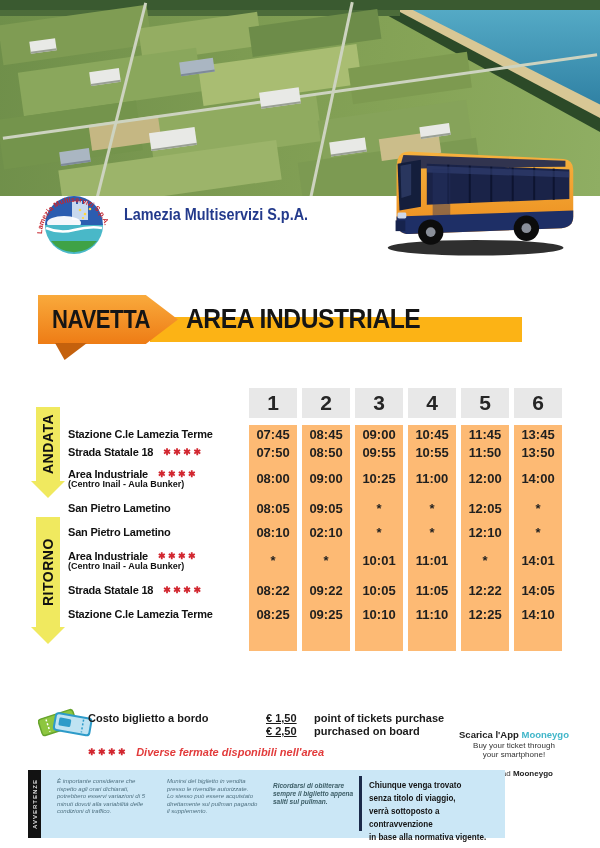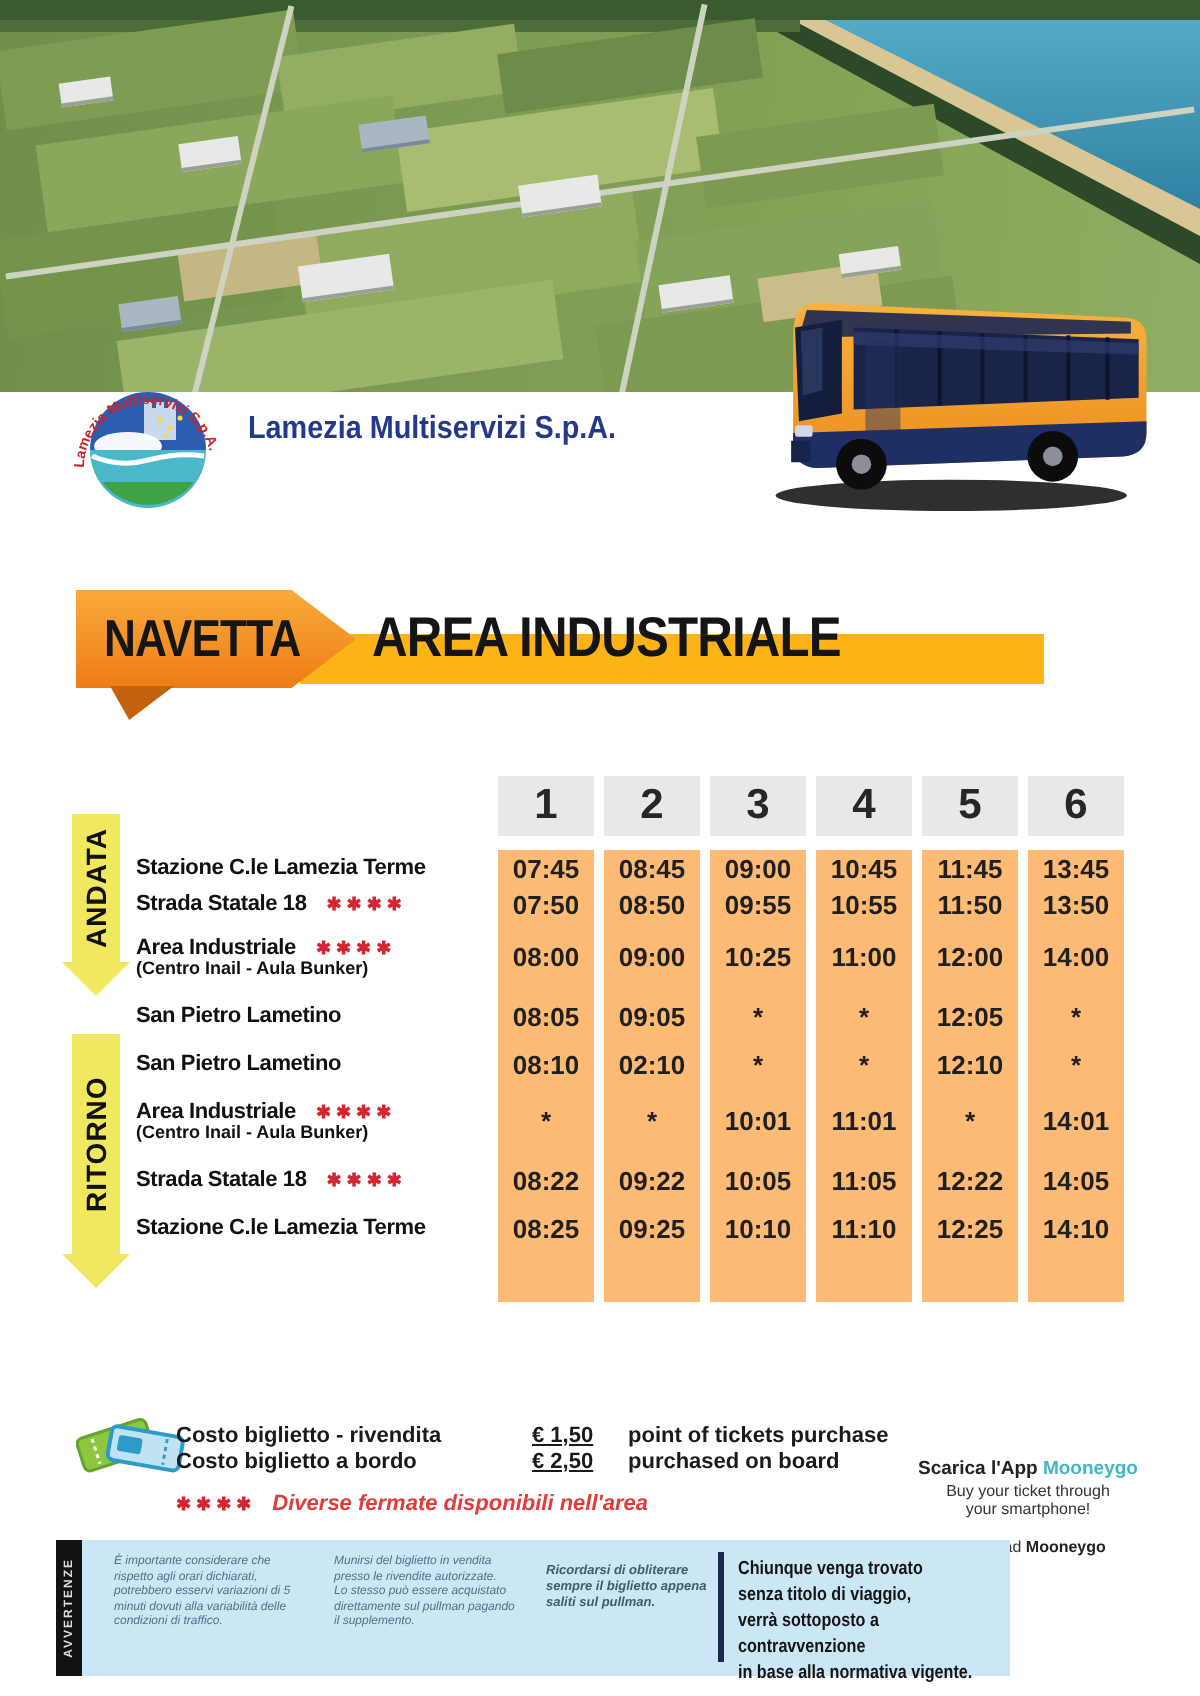--- a/index.html
+++ b/index.html
@@ -370,21 +370,20 @@
       <g transform="rotate(10 36 30)">
         <rect x="16" y="18" width="36" height="17" rx="3" fill="#bfe3f2" stroke="#2d9bc9" stroke-width="2"></rect>
         <rect x="20" y="22" width="12" height="8" rx="1.5" fill="#2d9bc9"></rect>
         <line x1="44" y1="20" x2="44" y2="33" stroke="#2d9bc9" stroke-width="1.5" stroke-dasharray="2,2"></line>
       </g>
     </svg>
   </div>
 
   <div class="fares">
     <div class="fare-labels">
-      <div>Costo biglietto - rivendita</div>
       <div>Costo biglietto a bordo</div>
     </div>
     <div class="fare-values">
       <div>€ 1,50</div>
       <div>€ 2,50</div>
     </div>
     <div class="fare-en">
       <div>point of tickets purchase</div>
       <div>purchased on board</div>
     </div>

